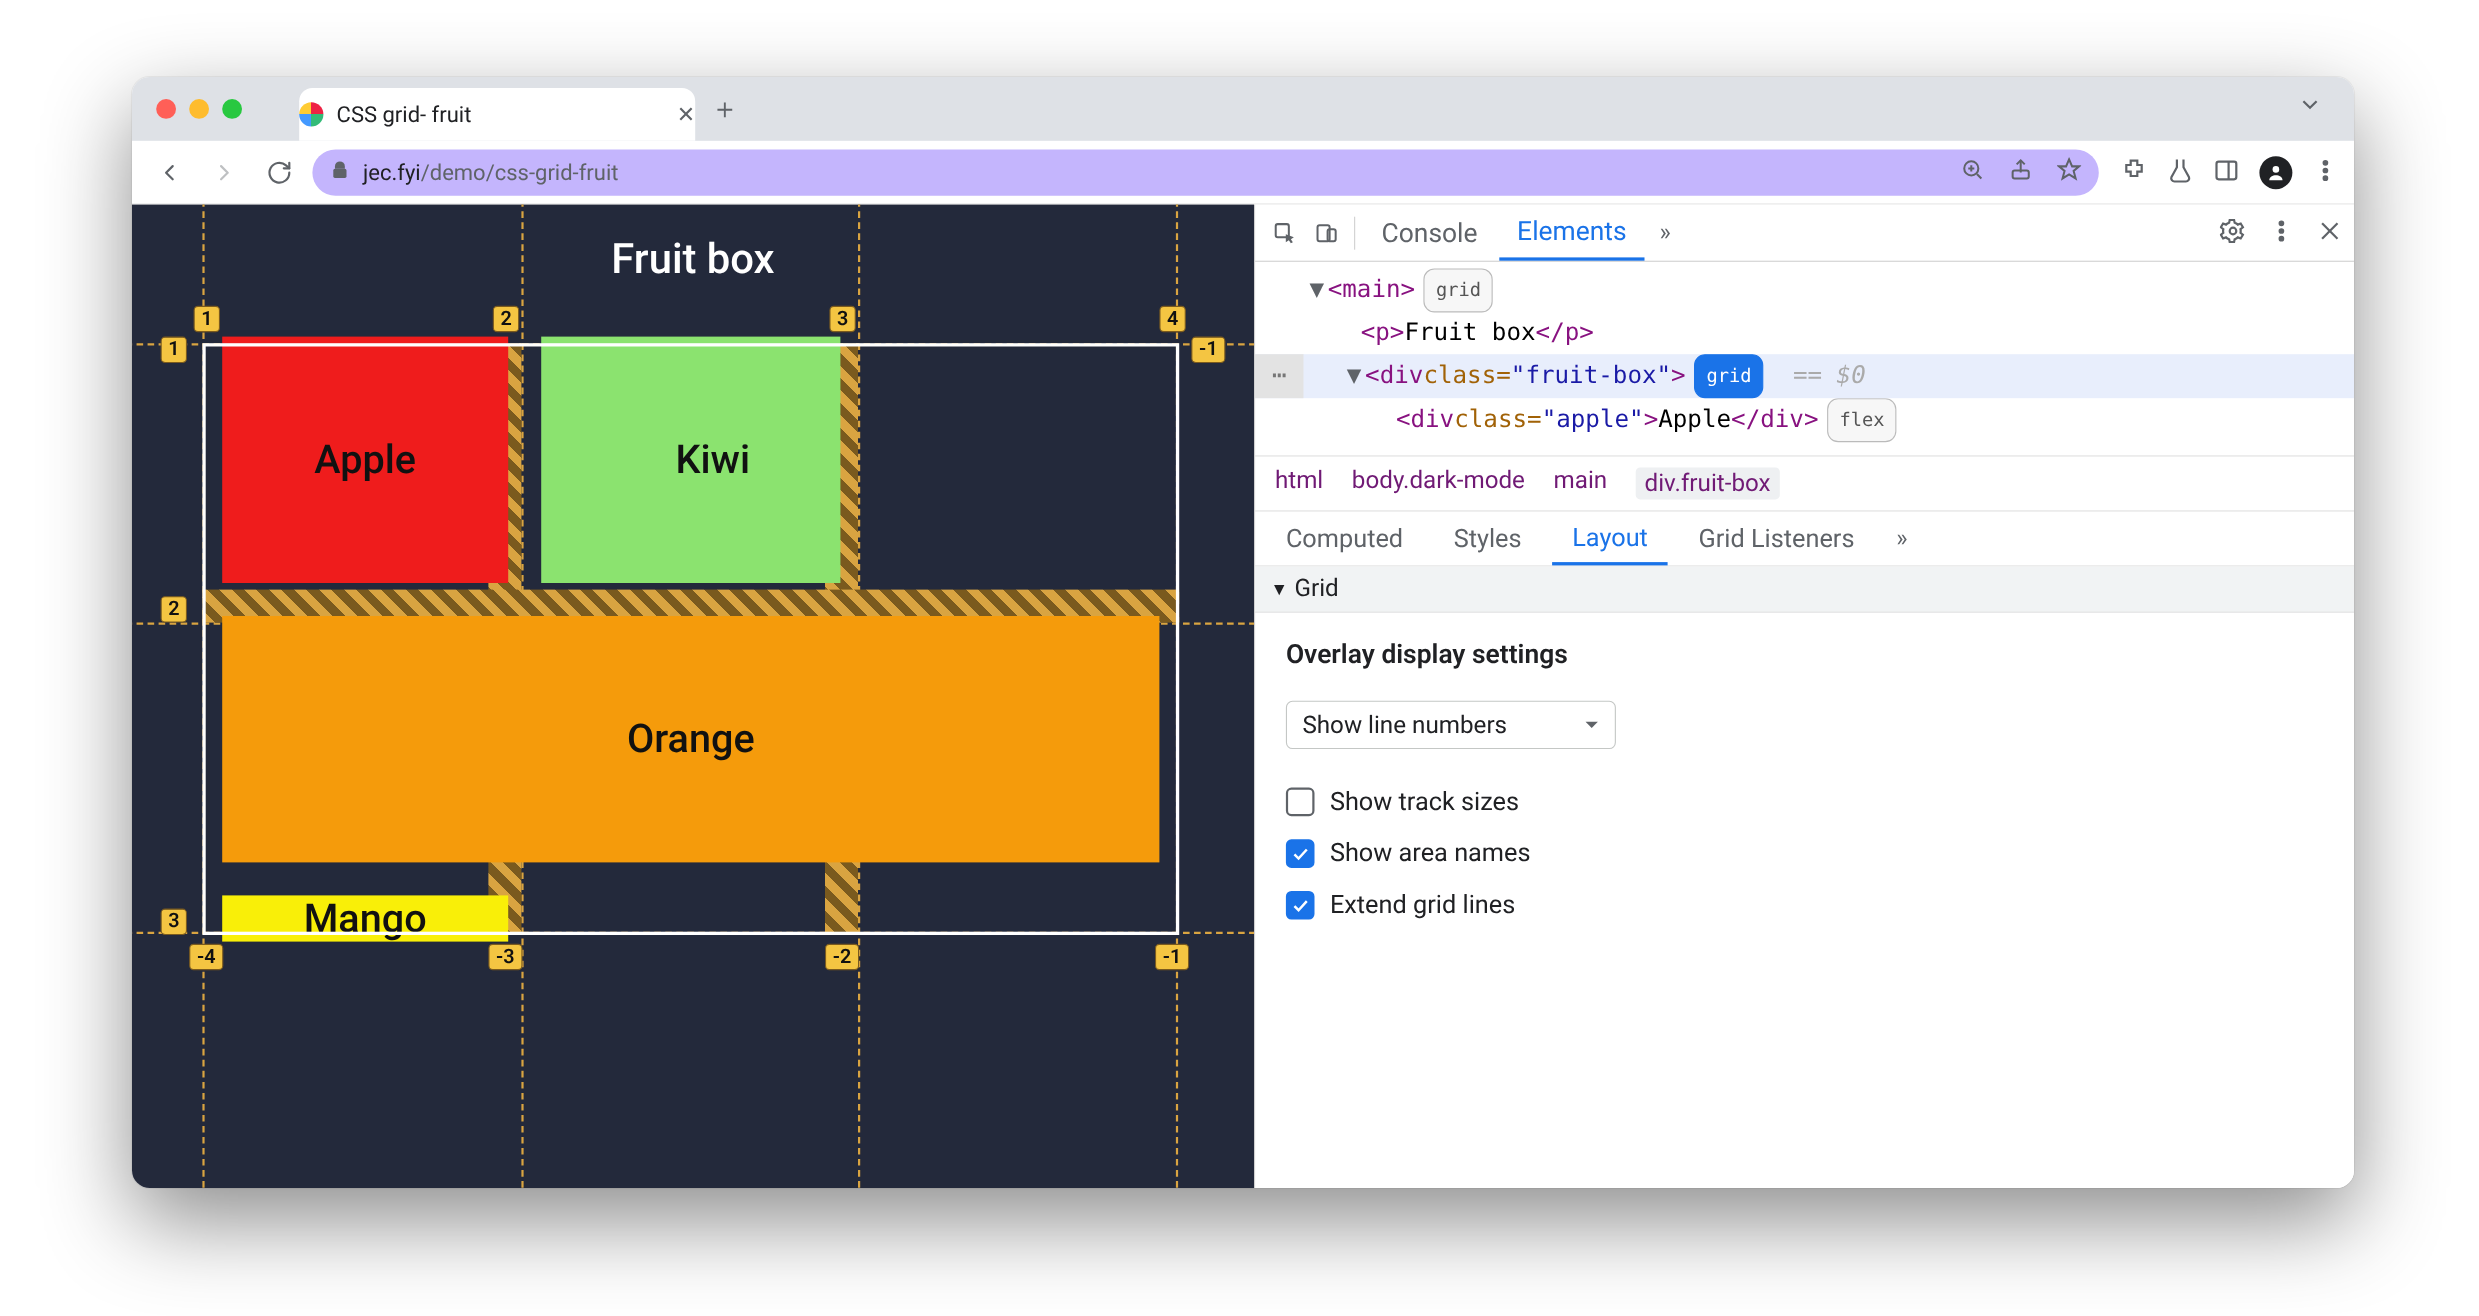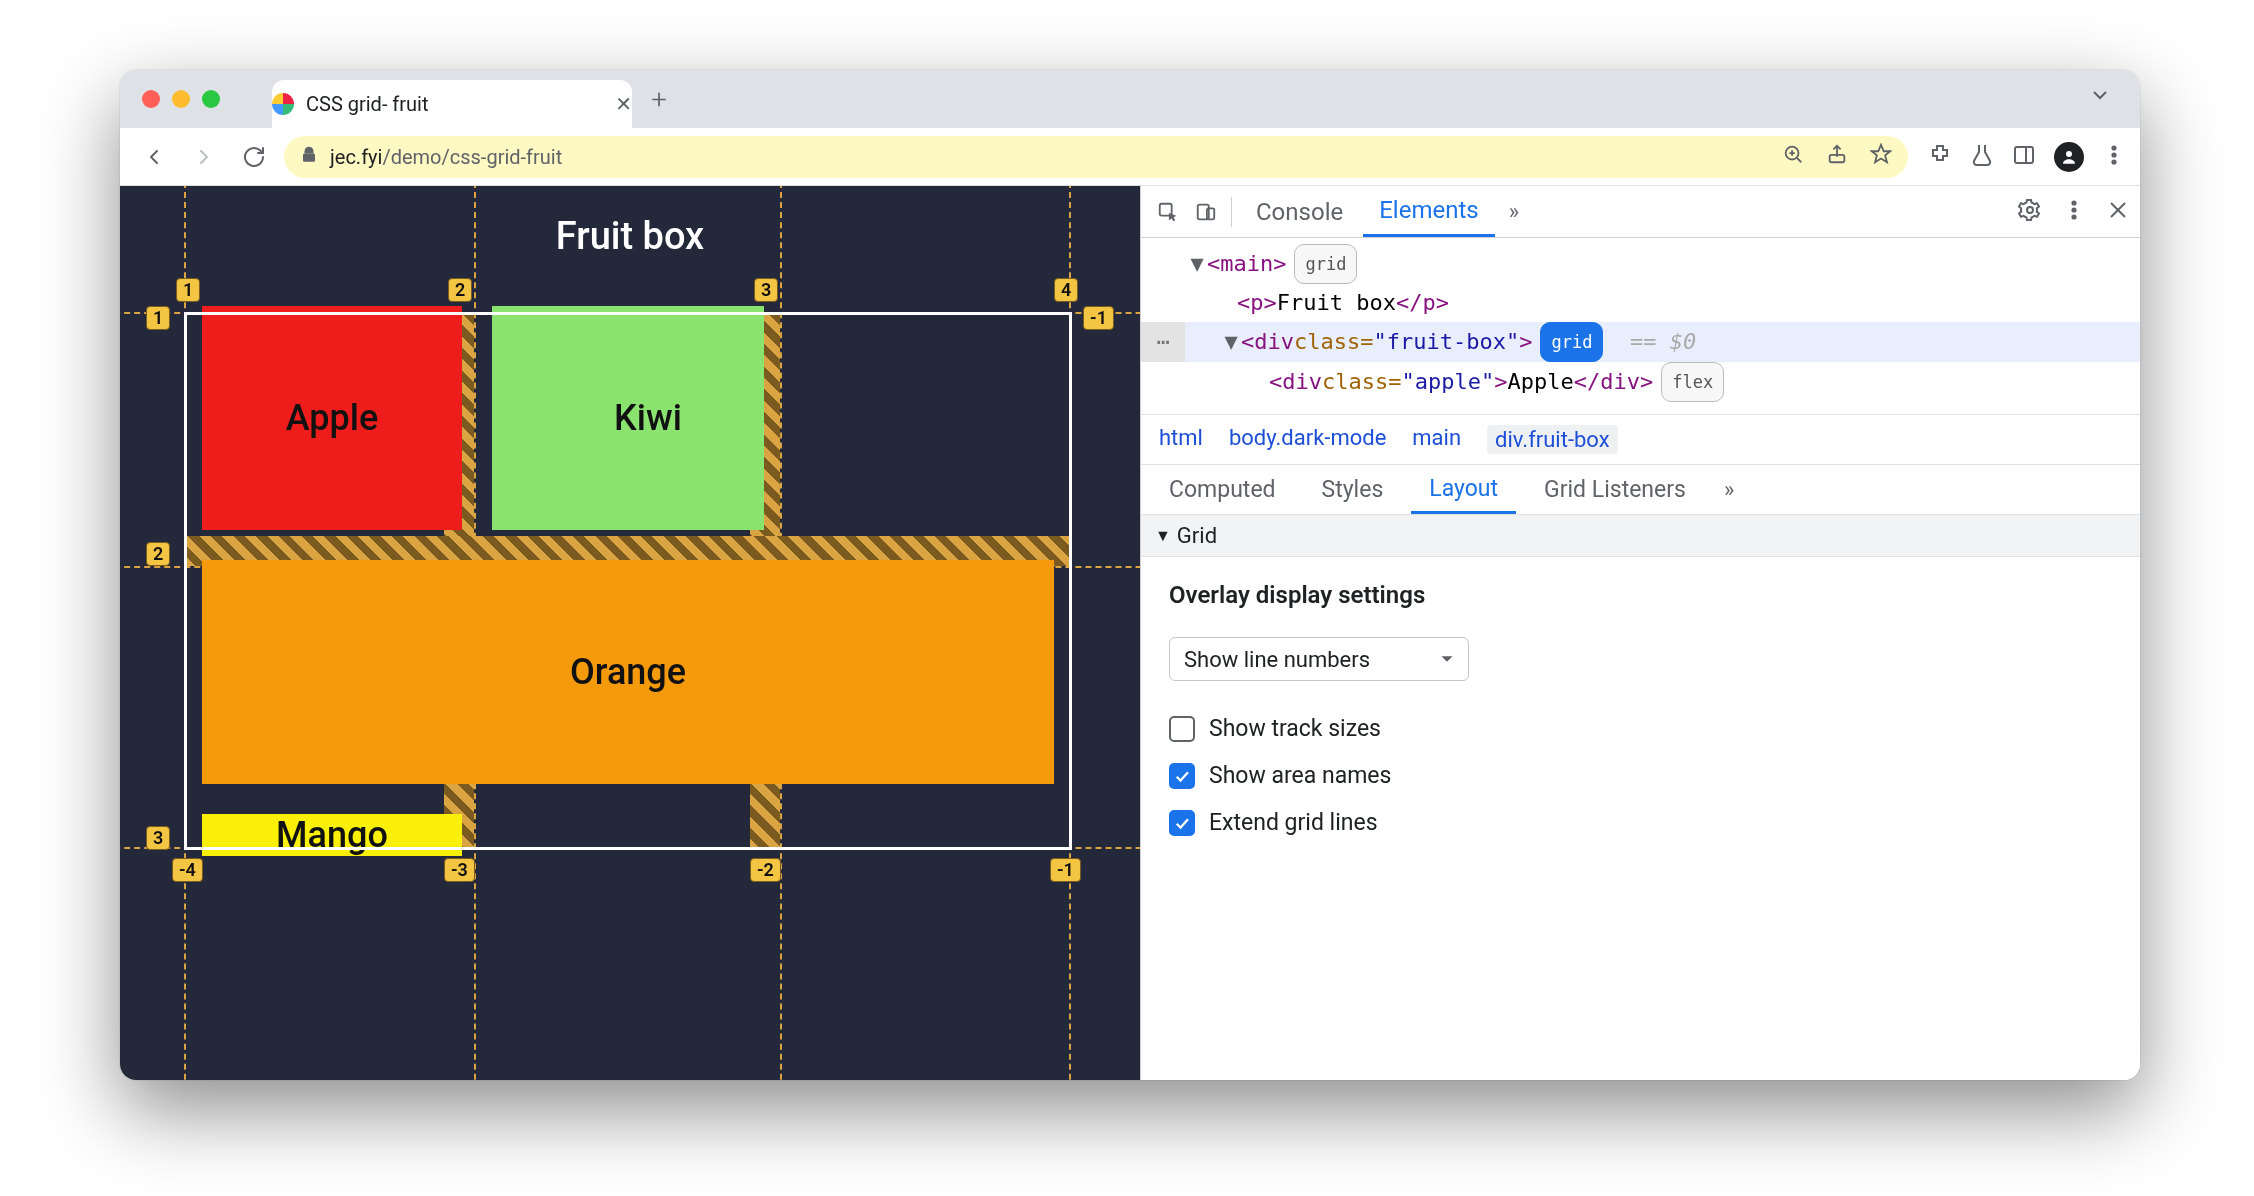--- a/index.html
+++ b/index.html
@@ -15,21 +15,21 @@
   .tab .title { font-size:20px; color:#202124; }
   .tab .close { margin-left:auto; font-size:20px; color:#5f6368; cursor:pointer; }
   .newtab { margin-left:14px; font-size:26px; color:#5f6368; align-self:center; padding-bottom:2px; cursor:pointer;}
   .winmenu { margin-left:auto; align-self:center; padding:0 16px 4px 0; }
   .winmenu svg{width:24px;height:24px;stroke:#5f6368;fill:none;stroke-width:2;}
   
   .toolbar { height:58px; background:#fff; display:flex; align-items:center; padding:0 14px; gap:10px; border-bottom:1px solid #e0e0e0;}
   .tbtn { width:40px;height:40px; display:flex;align-items:center;justify-content:center; border-radius:50%; color:#5f6368; cursor:pointer;}
   .tbtn svg{width:24px;height:24px;stroke:currentColor;fill:none;stroke-width:2;stroke-linecap:round;stroke-linejoin:round;}
   .tbtn.dis{opacity:.4;}
-  .omnibox { flex:1; height:42px; background:#fef9c3; border-radius:21px; display:flex; align-items:center; padding:0 16px; gap:12px; color:#5f6368; font-size:20px;}
+  .omnibox { flex:1; height:42px; background:#c4b5fd; border-radius:21px; display:flex; align-items:center; padding:0 16px; gap:12px; color:#5f6368; font-size:20px;}
   .omnibox .lock svg{width:18px;height:18px;fill:#5f6368;}
   .omnibox .url { color:#202124; }
   .omnibox .url .dom{color:#202124;} .omnibox .url .path{color:#5f6368;}
   .omx-right{margin-left:auto;display:flex;gap:22px;align-items:center;}
   .omx-right svg{width:22px;height:22px;stroke:#5f6368;fill:none;stroke-width:2;}
   .rightctrls{display:flex;gap:18px;align-items:center;padding-left:10px;}
   .rightctrls svg{width:24px;height:24px;stroke:#5f6368;fill:none;stroke-width:2;}
   .avatar{width:30px;height:30px;background:#202124;border-radius:50%;display:flex;align-items:center;justify-content:center;}
   .avatar svg{width:18px;height:18px;fill:#fff;stroke:none;}
   
@@ -65,21 +65,21 @@
   .domrow{display:flex;align-items:center;white-space:pre;}
   .domrow .caret{width:20px;text-align:center;color:#5f6368;}
   .tag-ang{color:#881280;} .tag-name{color:#881280;} .attr-n{color:#a16207;} .attr-v{color:#1a1aa6;}
   .badge{display:inline-flex;align-items:center;border:1px solid #bbb;border-radius:10px;padding:0 10px;font-size:17px;color:#555;background:#f7f7f7;margin-left:8px;}
   .badge.blue{background:#1a73e8;color:#fff;border-color:#1a73e8;}
   .selrow{background:#e8eefc;position:relative;}
   .selrow .leading{position:absolute;left:0;top:0;bottom:0;width:44px;background:#e3e3e3;display:flex;align-items:center;justify-content:center;color:#777;}
   .eqsel{color:#aaa;font-style:italic;}
   
   .bc{display:flex;gap:26px;padding:10px 18px;border-top:1px solid #e0e0e0;border-bottom:1px solid #e0e0e0;font-size:22px;}
-  .bc span{color:#1d4ed8;cursor:pointer;}
+  .bc span{color:#701a75;cursor:pointer;}
   .bc span.sel{background:#eef0f2;padding:2px 8px;border-radius:4px;}
   
   .subtabs{display:flex;align-items:center;height:50px;border-bottom:1px solid #e0e0e0;padding:0 10px;gap:10px;}
   .subtabs .st{padding:0 18px;height:100%;display:flex;align-items:center;font-size:23px;color:#5f6368;cursor:pointer;}
   .subtabs .st.active{color:#1a73e8;border-bottom:3px solid #1a73e8;}
   .layoutpanel{padding:0;}
   .section-hdr{background:#f1f3f4;padding:8px 14px;font-size:22px;color:#202124;display:flex;align-items:center;gap:6px;border-bottom:1px solid #e3e3e3;}
   .section-hdr .tri{font-size:16px;}
   .ov-title{font-size:24px;font-weight:600;color:#202124;padding:24px 28px 18px;}
   .ov-select{margin:10px 0 24px 28px;width:300px;height:44px;border:1px solid #c4c7c5;border-radius:6px;display:flex;align-items:center;justify-content:space-between;padding:0 14px;font-size:22px;color:#202124;cursor:pointer;}

